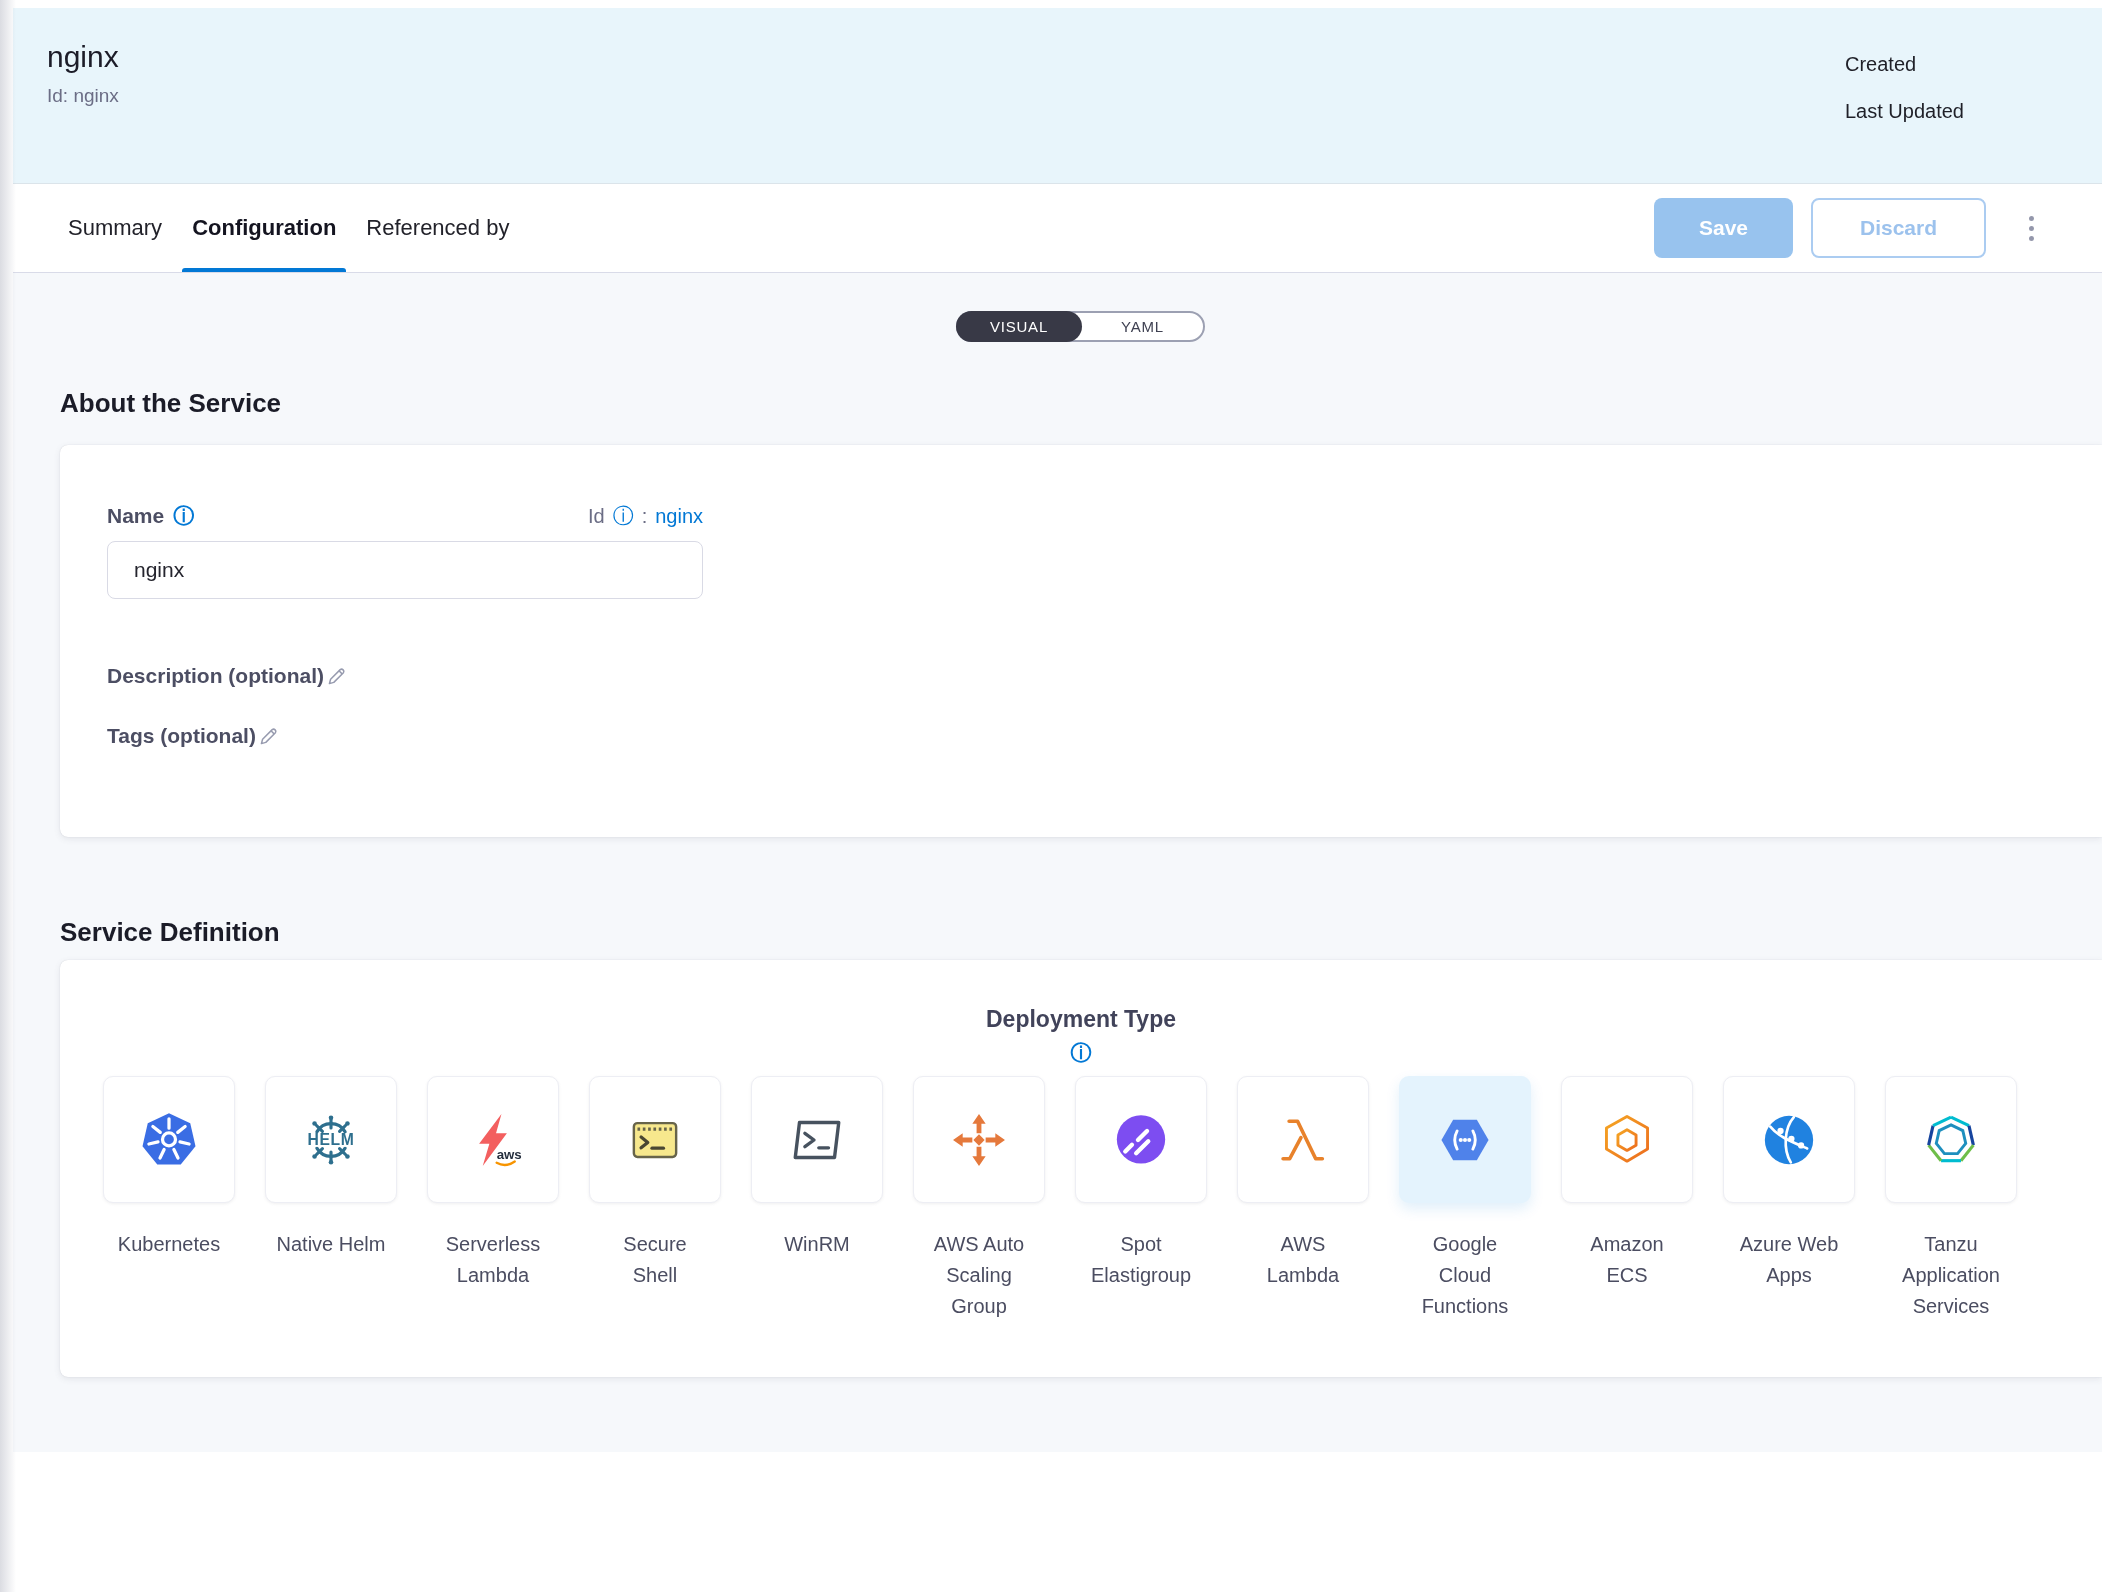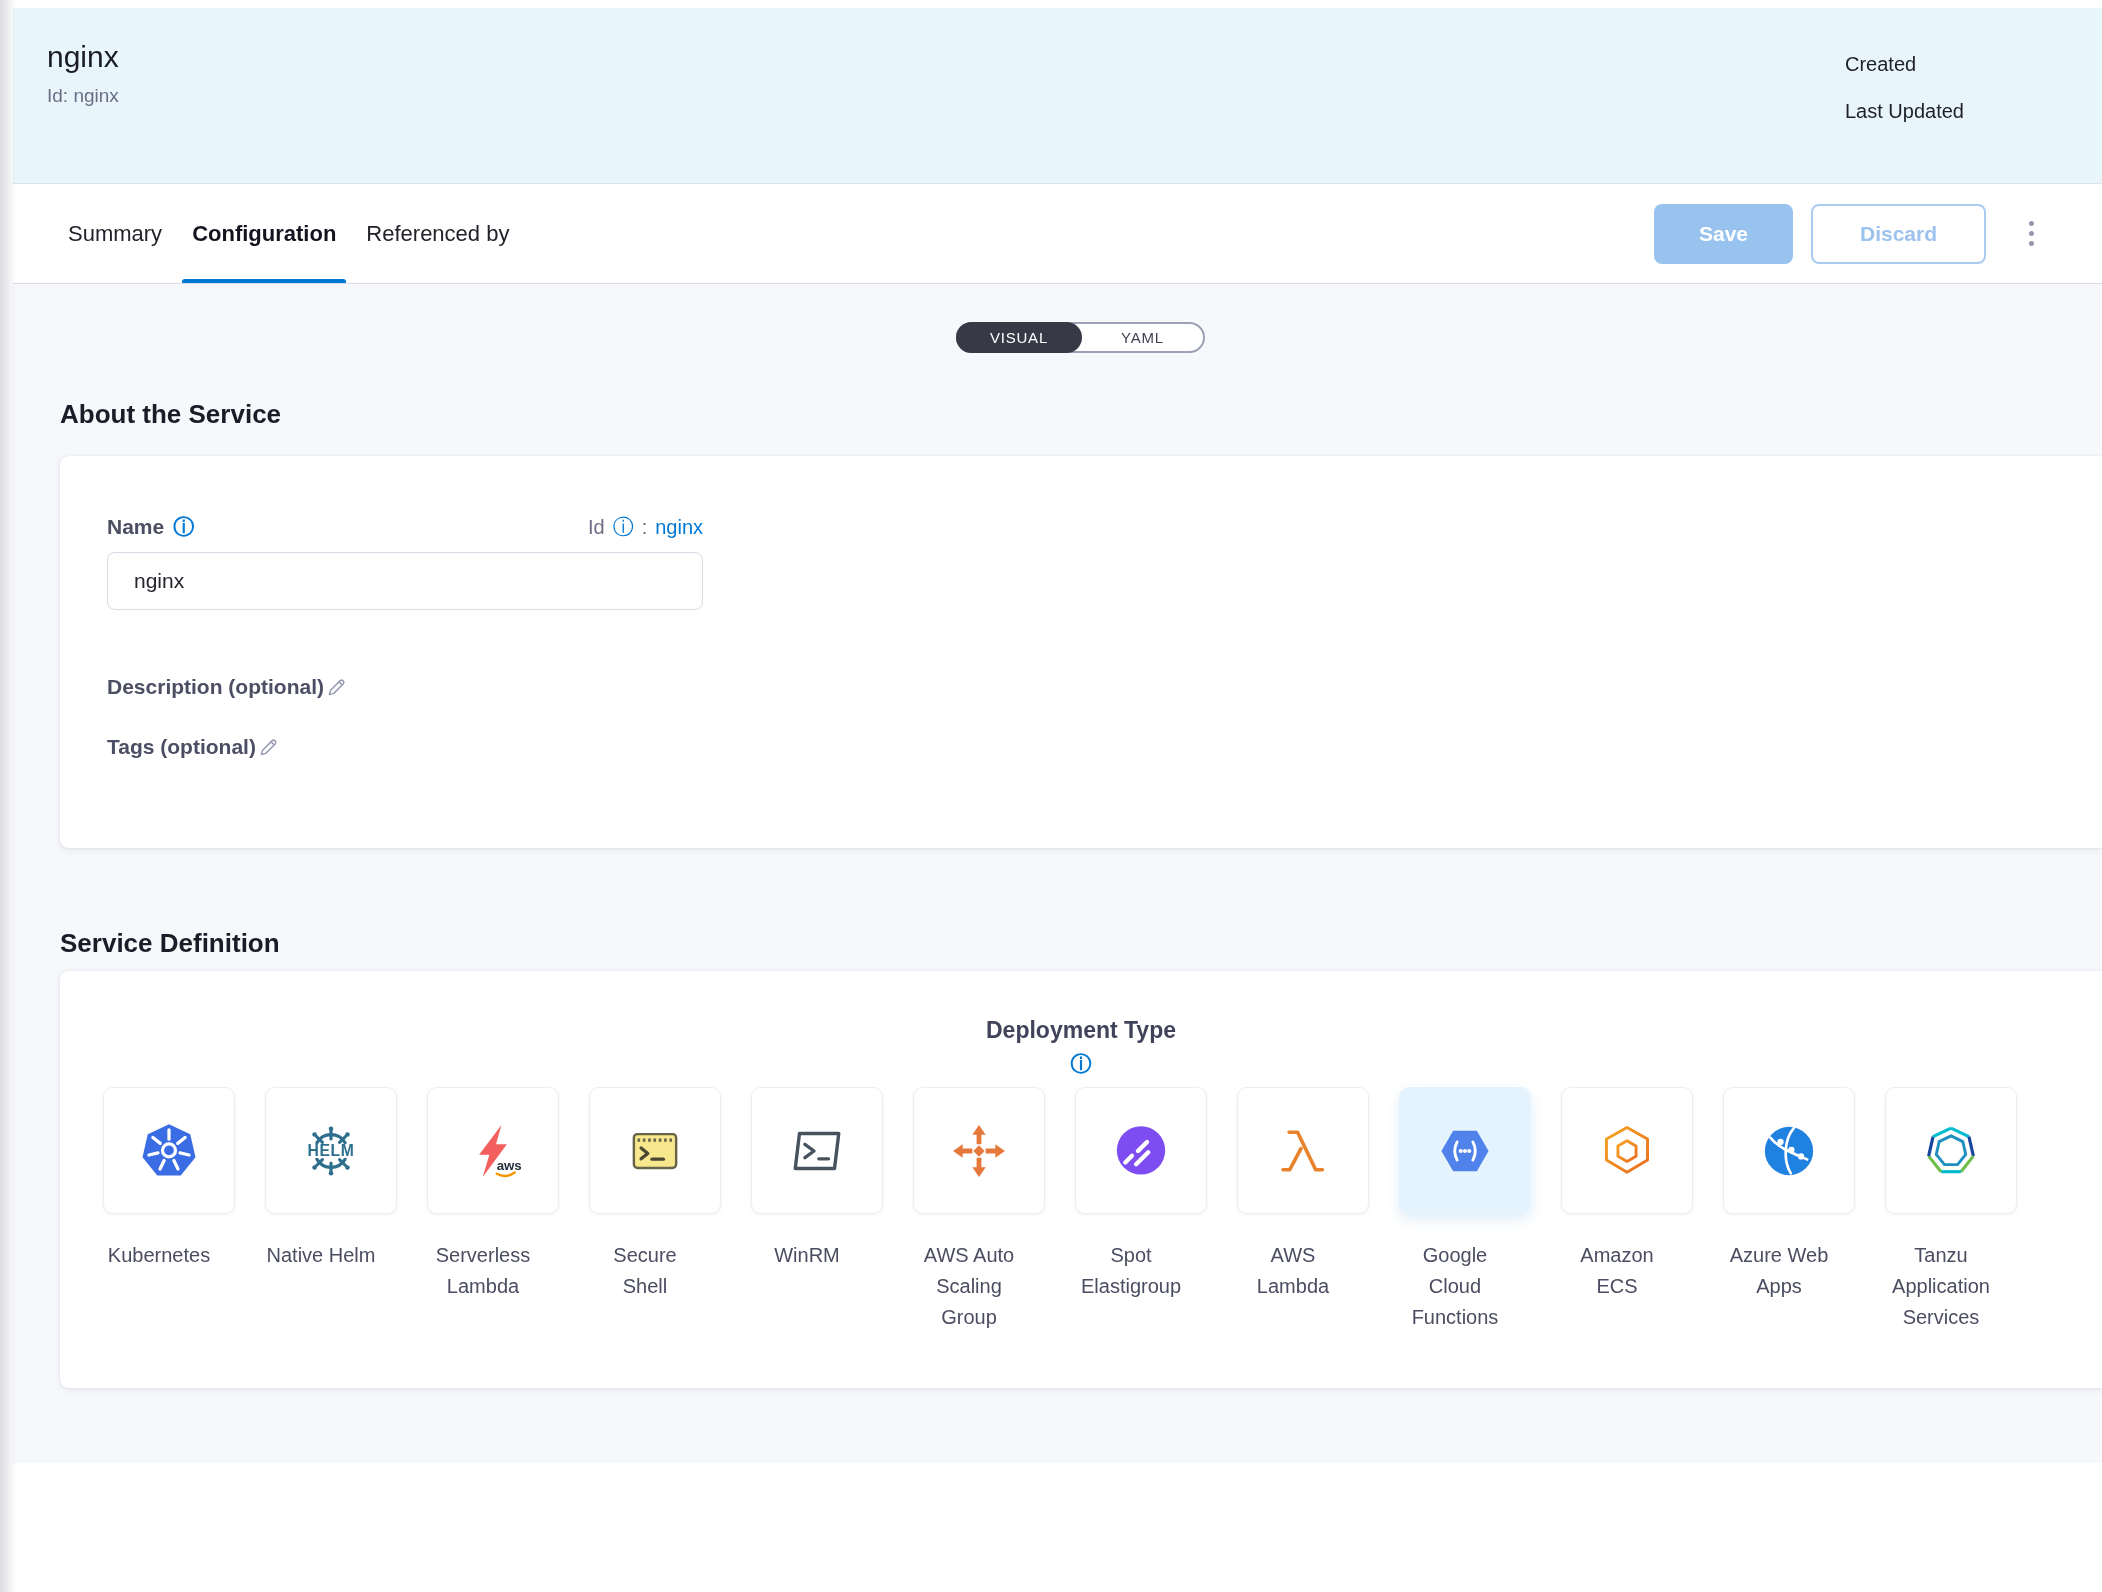--- a/index.html
+++ b/index.html
@@ -17,21 +17,21 @@
     text-decoration:none; cursor:pointer; }
   .crumb-sep svg { display:block; }
   .title-row { display:flex; margin-top:16px; }
   .page-title { font-size:30px; font-weight:500; color:#1c1c28; line-height:38px; }
   .page-id { margin-top:8px; font-size:19px; color:var(--text-gray,#6b6d85); line-height:24px; }
   .meta-block { margin-left:auto; margin-right:97px; padding-top:14px; min-width:160px; }
   .meta-label { font-size:20px; color:#1f2028; line-height:24px; }
   .meta-label + .meta-label { margin-top:23px; }
 
   
-  .tabbar { background:#fff; height:100px; display:flex; align-items:center;
+  .tabbar { background:#fff; height:89px; display:flex; align-items:center;
     padding-left:40px; border-bottom:1px solid #d9dbe8; }
   .tab { position:relative; height:100%; display:flex; align-items:center;
     padding:0 15px; font-size:22px; color:#22222a; cursor:pointer; }
   .tab.active { font-weight:700; color:#141420; }
   .tab.active::after { content:""; position:absolute; left:5px; right:5px; bottom:0;
     height:4px; border-radius:3px 3px 0 0; background:var(--accent-blue,#0278d5); }
   .actions { margin-left:auto; display:flex; align-items:center; margin-right:60px; }
   .btn { height:60px; border-radius:8px; font-size:21px; font-weight:700; cursor:default; }
   .btn-save { width:139px; background:var(--save-disabled-bg,#98c3ee); color:#fff; border:none; }
   .btn-discard { width:175px; margin-left:18px; background:#fff;
@@ -68,21 +68,21 @@
     font-family:"Liberation Sans", sans-serif; }
   .opt-row { display:flex; align-items:center; gap:2px; height:26px; }
   .opt-desc { margin-top:64px; }
   .opt-tags { margin-top:34px; }
   .pencil { display:flex; cursor:pointer; }
 
   .card-def { padding:46px 43px 55px 43px; }
   .dep-label { font-size:23px; font-weight:700; color:#41435a; display:flex; align-items:center;
     gap:10px; height:30px; margin-bottom:40px;flex-direction:column; }
   .tiles { display:flex; gap:30px; }
-  .tile-wrap { width:132px; display:flex; flex-direction:column; align-items:flex-start; }
+  .tile-wrap { width:132px; display:flex; flex-direction:column; align-items:center; }
   .tile { width:132px; height:127px; background:#fff; border:1px solid #edeef4; border-radius:10px;
     box-shadow:0 1px 3px rgba(96,97,112,.10); display:flex; align-items:center; justify-content:center;
     cursor:pointer; }
   .tile.selected { background:var(--selected-tile-bg,#e4f3fd); border-color:transparent;
     box-shadow:0 6px 14px rgba(2,120,213,.12); }
   .tile-icon { display:flex; }
   .tile-label { margin-top:26px; width:112px; font-size:20px; line-height:31px; color:#4b4d61;
     text-align:center; }
 </style>
 </head>

